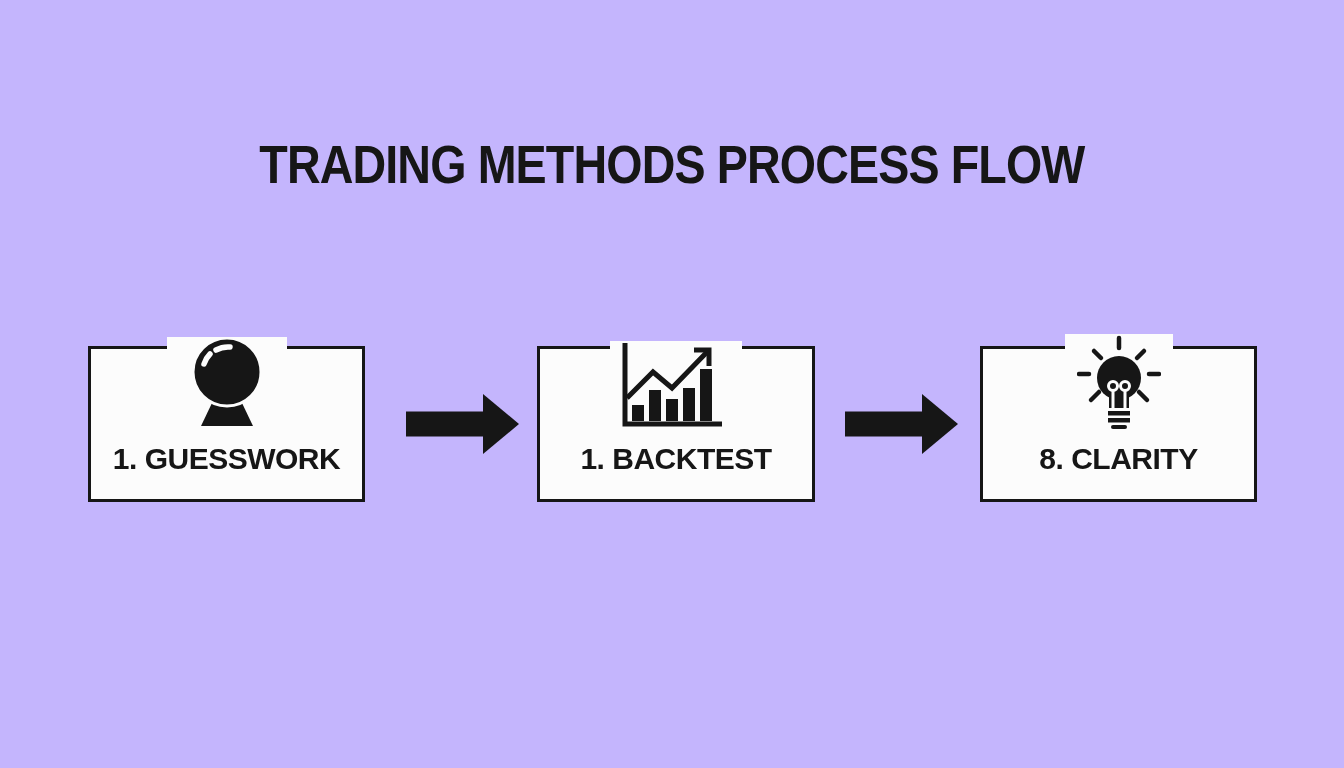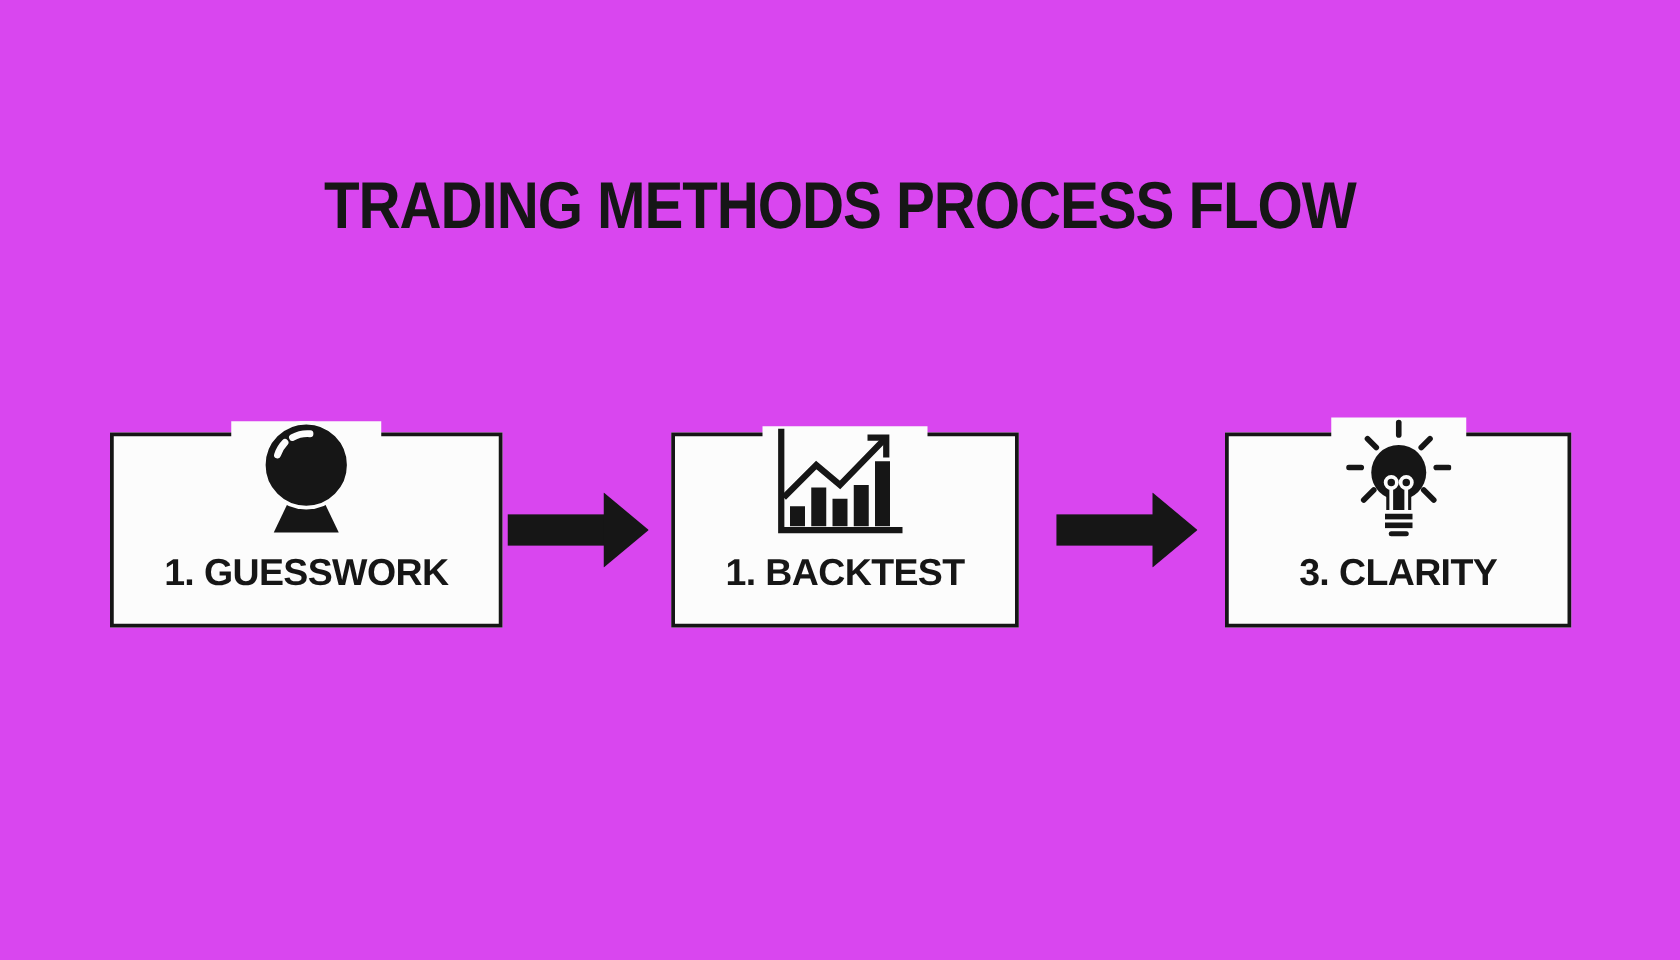--- a/index.html
+++ b/index.html
@@ -1,20 +1,20 @@
 <!DOCTYPE html>
 <html><head>
 <meta charset="utf-8">
 <style>
   html, body { margin: 0; padding: 0; }
   .canvas {
     position: relative;
     width: 1344px;
     height: 768px;
-    background: #d946ef;
+    background: #c4b5fd;
     overflow: hidden;
     font-family: "Liberation Sans", sans-serif;
   }
 
   
   .title-wrap {
     position: absolute;
     top: 134px;
     left: 0;
     width: 100%;
@@ -33,21 +33,21 @@
 
   
   .step-box {
     position: absolute;
     top: 346px;
     height: 156px;
     border: 3px solid #161616;
     background: #fcfcfc;
     box-sizing: border-box;
   }
-  .step-box.b1 { left: 88px;  width: 314px; }
+  .step-box.b1 { left: 88px;  width: 277px; }
   .step-box.b2 { left: 537px; width: 278px; }
   .step-box.b3 { left: 980px; width: 277px; }
 
   
   .icon-cap {
     position: absolute;
     left: 50%;
     transform: translateX(-50%);
     background: #fcfcfc;
     line-height: 0;
@@ -154,16 +154,16 @@
           <circle cx="48" cy="52" r="4.5"></circle>
           <path d="M 36 56 V 74"></path>
           <path d="M 48 56 V 74"></path>
         </g>
 
         <rect x="31" y="77" width="22" height="4.5" fill="#161616"></rect>
         <rect x="31" y="84" width="22" height="4.5" fill="#161616"></rect>
         <rect x="34" y="91" width="16" height="4" rx="2" fill="#161616"></rect>
       </svg>
     </div>
-    <div class="step-label">3. CLARITY</div>
+    <div class="step-label">8. CLARITY</div>
   </div>
 
 </div>
 
 </body></html>

